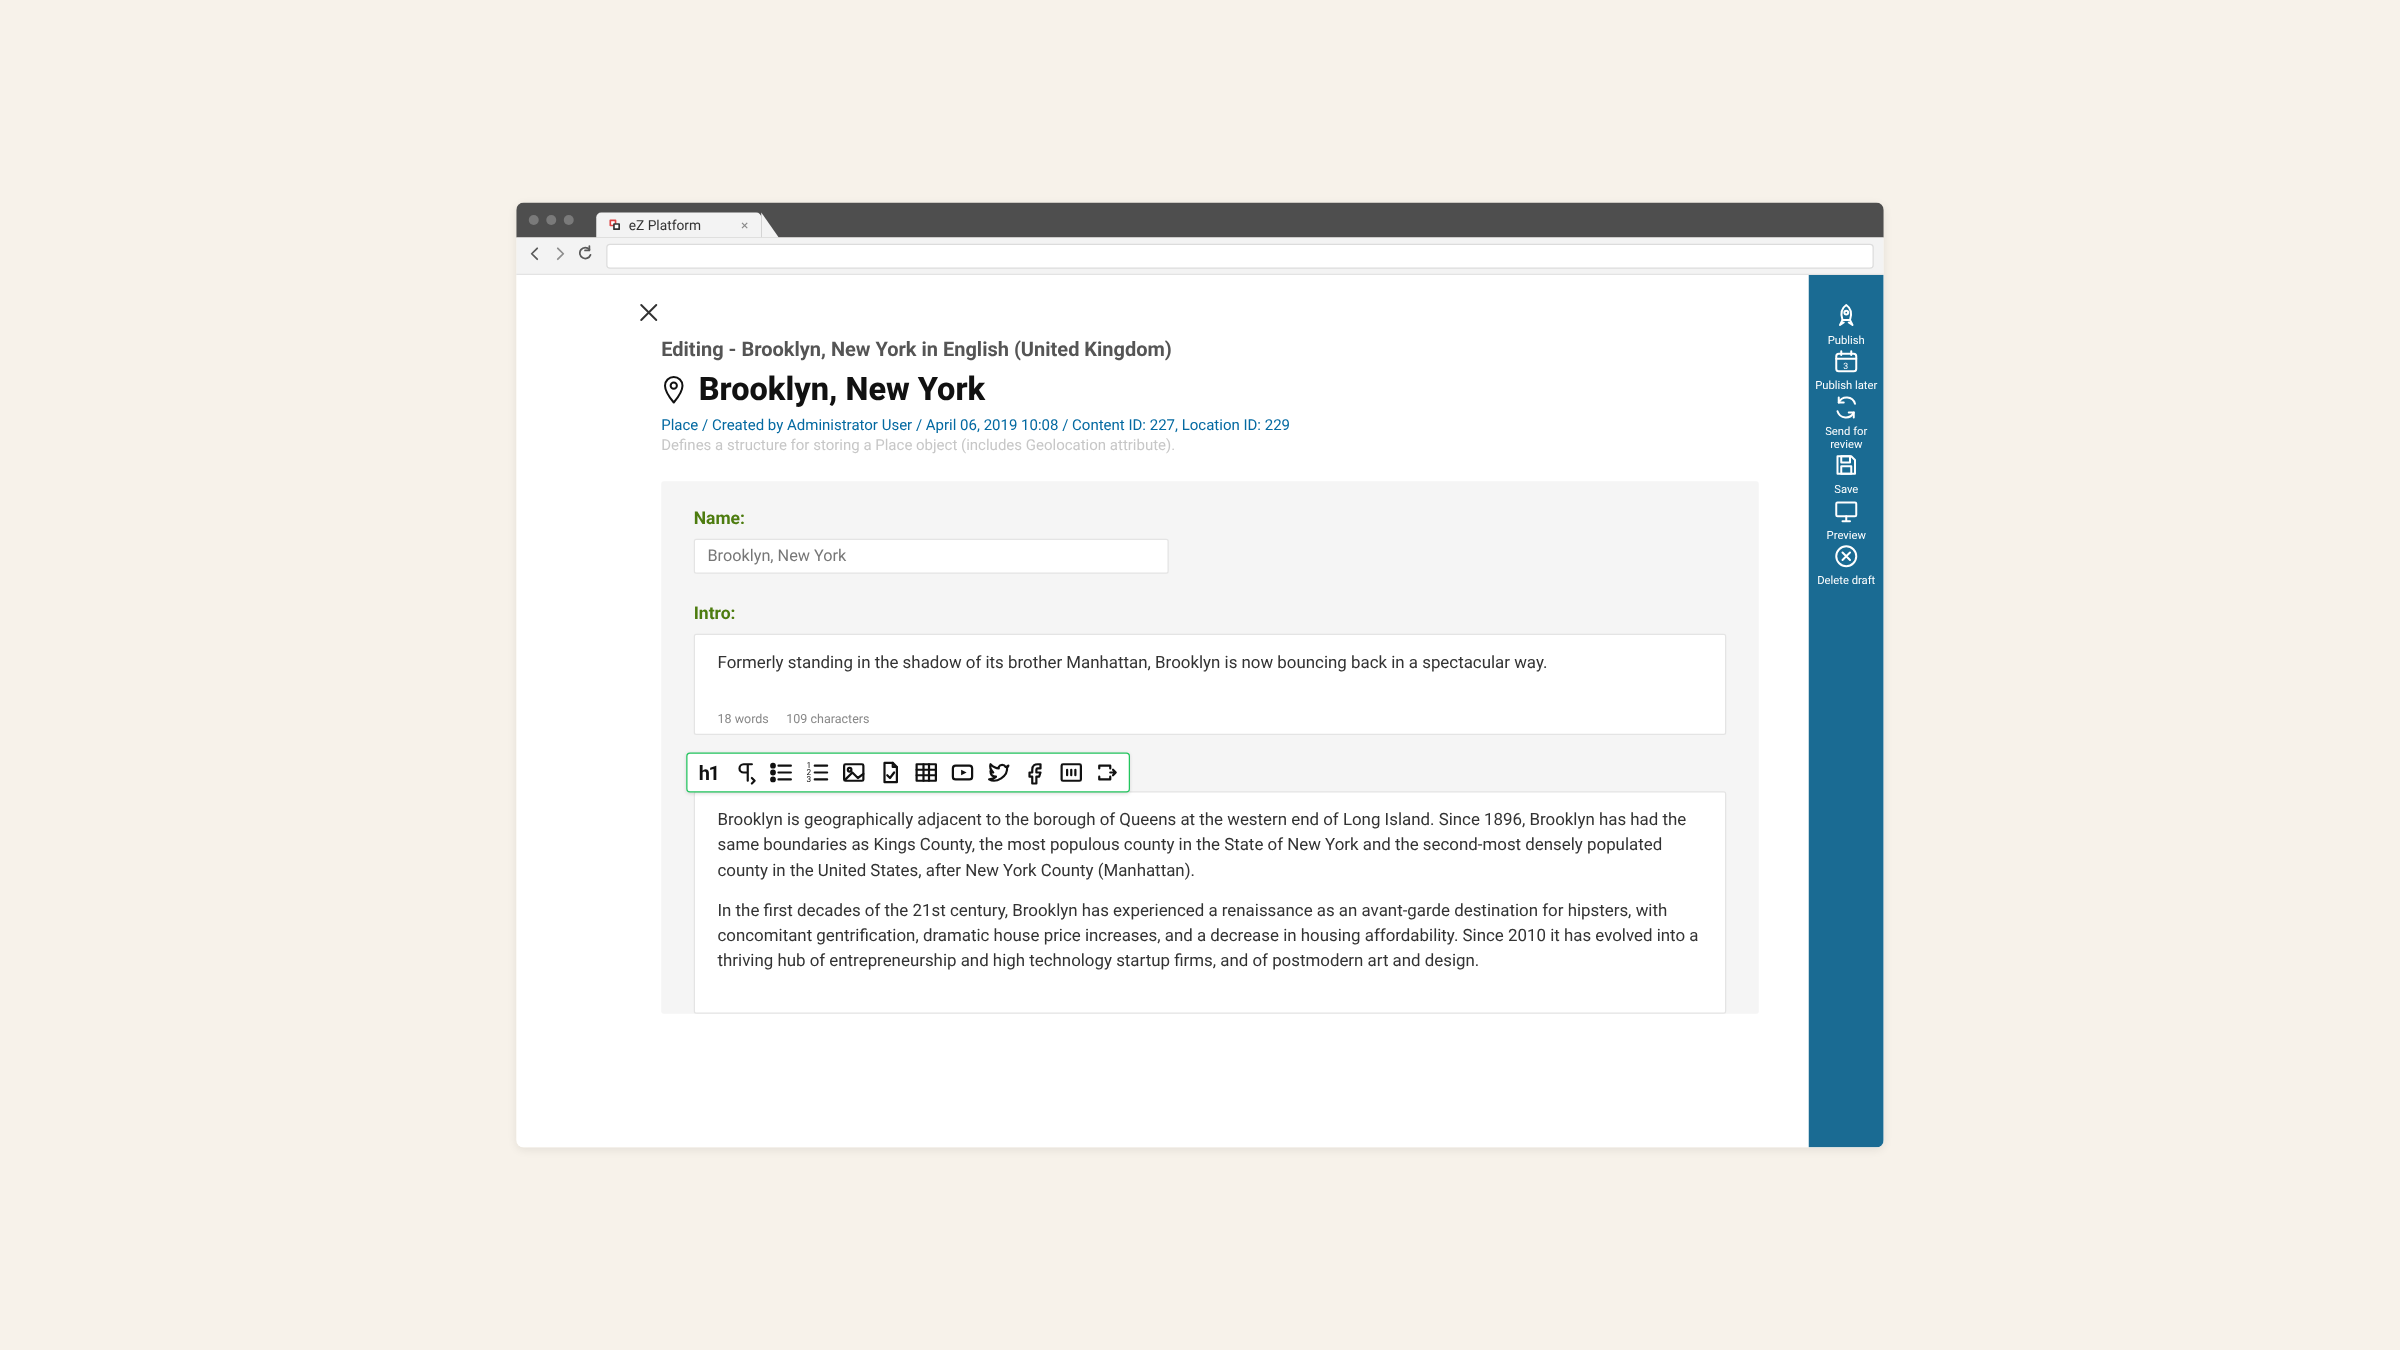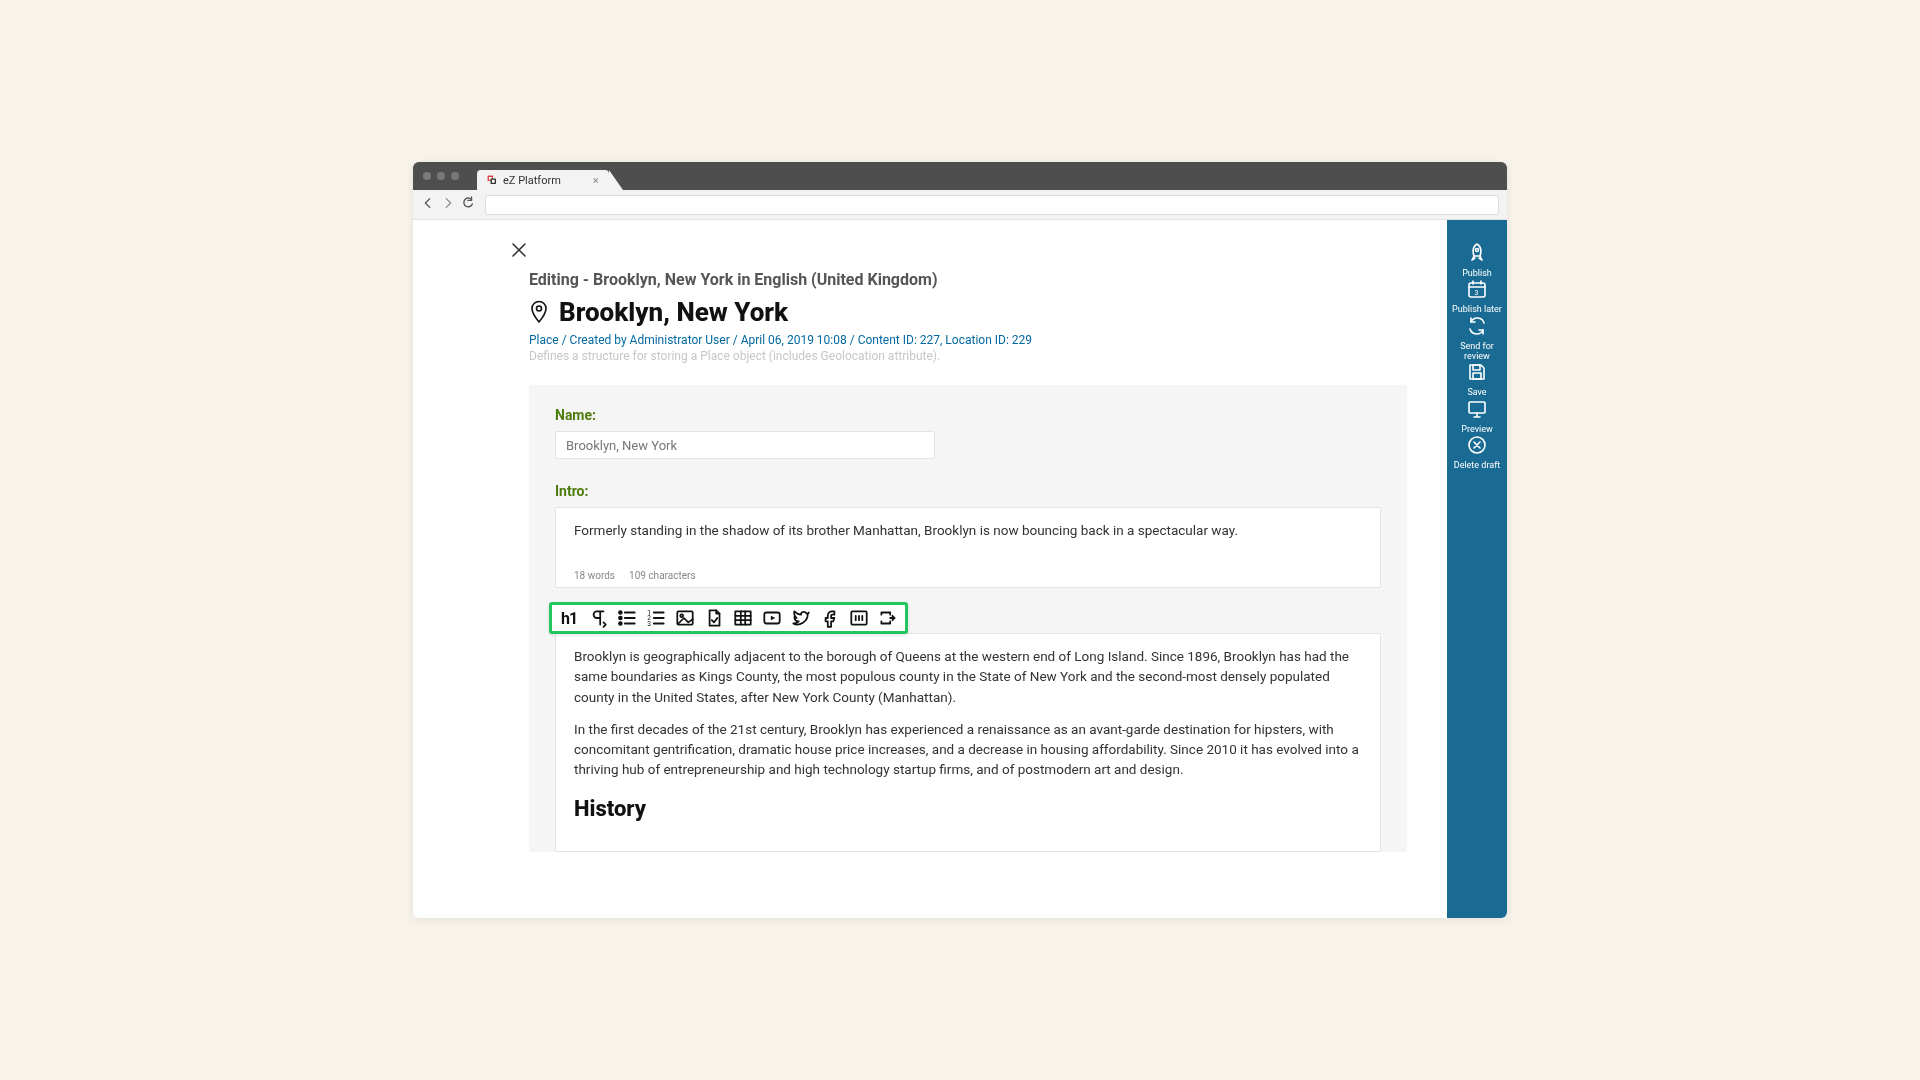--- a/index.html
+++ b/index.html
@@ -168,21 +168,21 @@
       color: #888;
       margin-top: 14px;
       display: flex;
       gap: 14px;
       align-items: center;
     }
     .toolbar {
       display: inline-flex;
       align-items: center;
       background: #fff;
-      border: 3px solid #22c55e;
+      border: 1px solid #22c55e;
       border-radius: 3px;
       height: 32px;
       padding: 0 6px;
       gap: 7px;
       box-shadow: 0 1px 3px rgba(0,0,0,0.12);
       margin-top: 14px;
       margin-left: -6px;
       position: relative;
       z-index: 2;
     }
@@ -389,21 +389,20 @@
                   <path d="M4 7 L4 5 L12 5 L12 7"></path>
                   <path d="M12 10 L16 10 M14 8 L16 10 L14 12"></path>
                   <path d="M4 13 L4 15 L12 15 L12 13"></path>
                 </svg>
             </span>
           </div>
 
           <div class="body-area">
             <p>Brooklyn is geographically adjacent to the borough of Queens at the western end of Long Island. Since 1896, Brooklyn has had the same boundaries as Kings County, the most populous county in the State of New York and the second-most densely populated county in the United States, after New York County (Manhattan).</p>
             <p>In the first decades of the 21st century, Brooklyn has experienced a renaissance as an avant-garde destination for hipsters, with concomitant gentrification, dramatic house price increases, and a decrease in housing affordability. Since 2010 it has evolved into a thriving hub of entrepreneurship and high technology startup firms, and of postmodern art and design.</p>
-            <h2>History</h2>
 
           </div>
         </div>
       </div>
     </div>
 
     <div class="sidebar">
       <div class="side-btn">
         <span class="icon">
           <svg viewBox="0 0 22 22">

